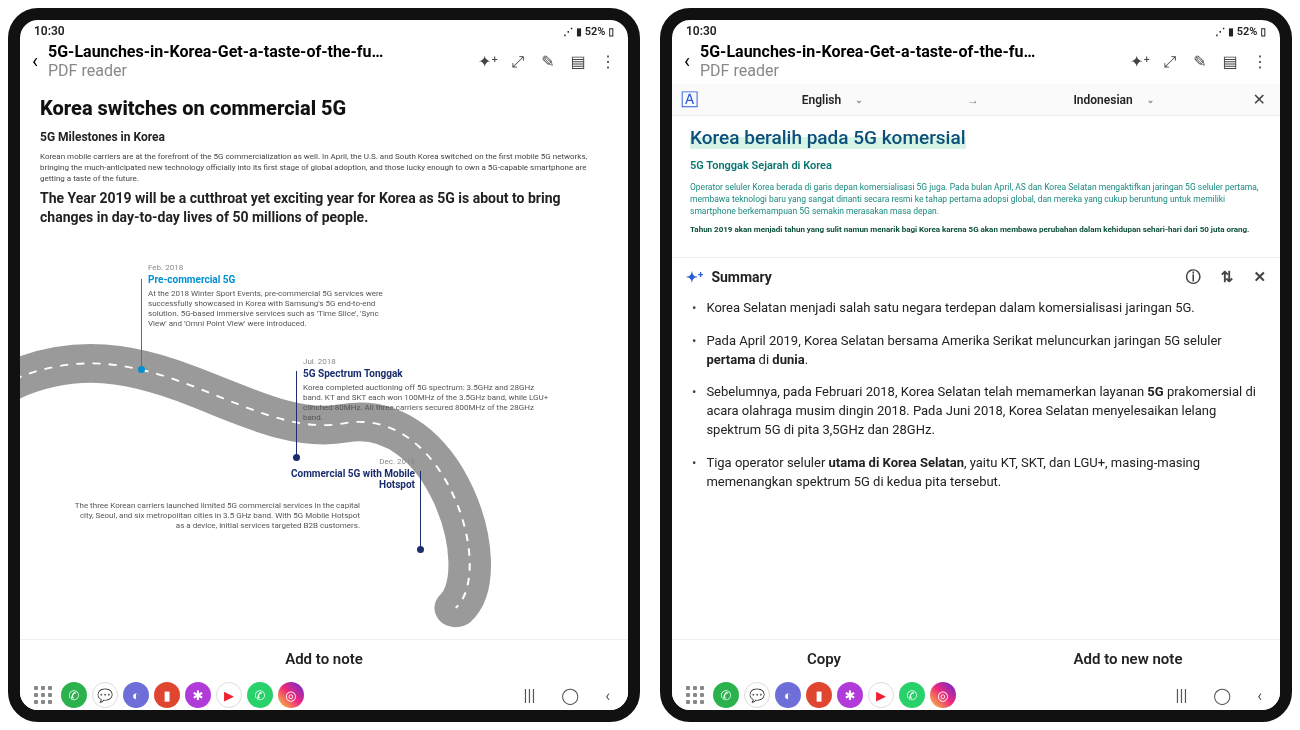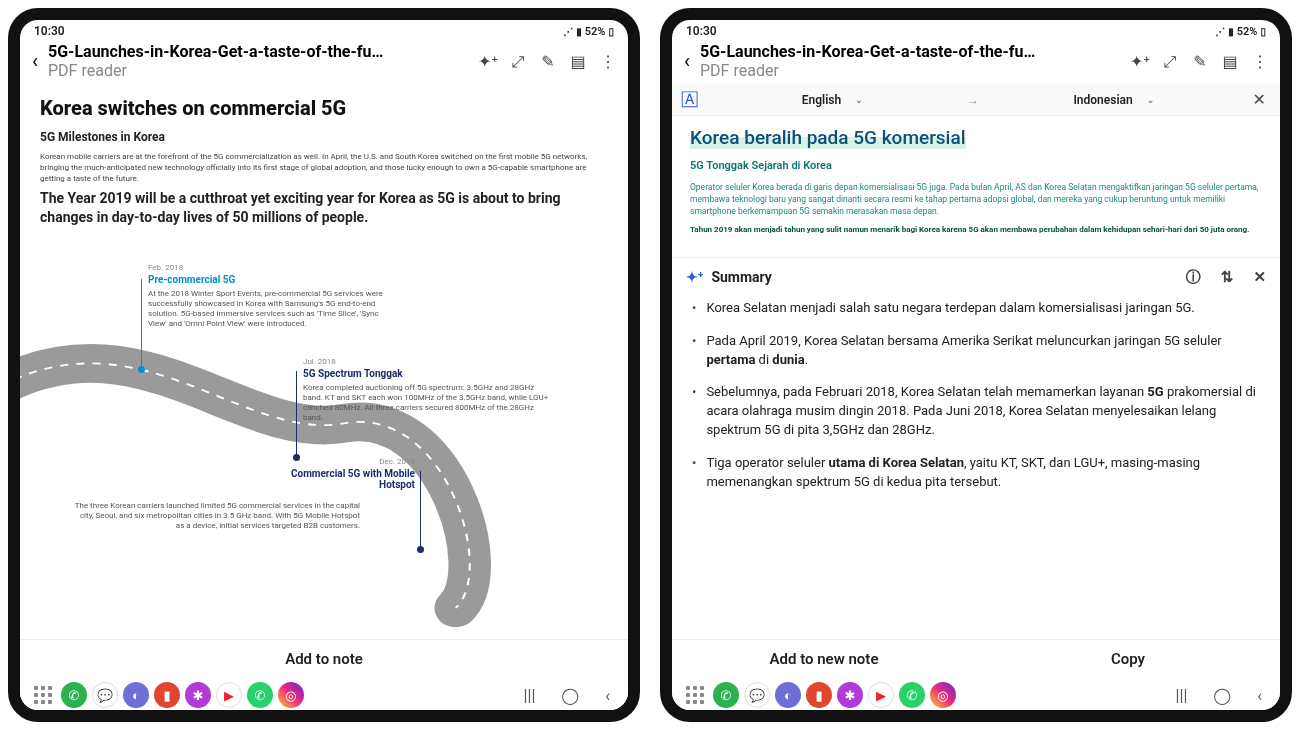--- a/index.html
+++ b/index.html
@@ -318,22 +318,22 @@
             <span>Sebelumnya, pada Februari 2018, Korea Selatan telah memamerkan layanan <b>5G</b> prakomersial di acara olahraga musim dingin 2018. Pada Juni 2018, Korea Selatan menyelesaikan lelang spektrum 5G di pita 3,5GHz dan 28GHz.</span>
           </div>
           <div class="bullet">
             <span>Tiga operator seluler <b>utama di Korea Selatan</b>, yaitu KT, SKT, dan LGU+, masing-masing memenangkan spektrum 5G di kedua pita tersebut.</span>
           </div>
         </div>
     </div>
   </div>
 
   <div class="bottombar split">
+    <div>Copy</div>
     <div>Add to new note</div>
-    <div>Copy</div>
   </div>
 
   <div class="navbar">
     <div class="dock" id="dock-right">
         <div class="apps-grid">
           <i></i>
           <i></i>
           <i></i>
           <i></i>
           <i></i>

